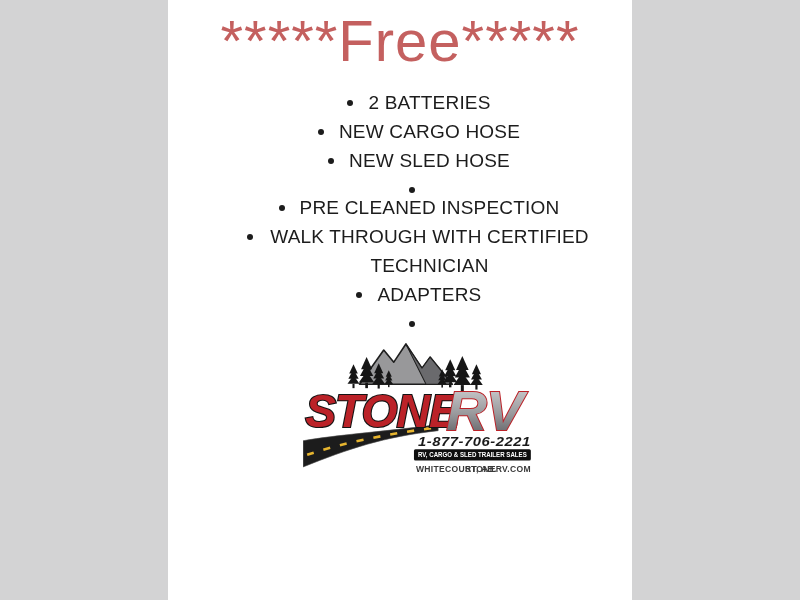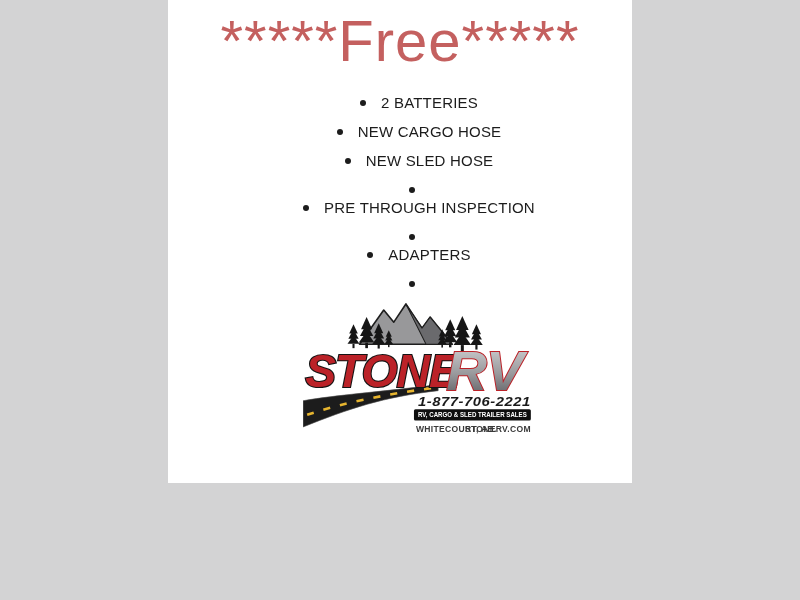--- a/index.html
+++ b/index.html
@@ -6,21 +6,21 @@
     margin: 0;
     padding: 0;
     width: 800px;
     height: 600px;
     overflow: hidden;
     background: var(--canvas-bg, #d3d3d4);
     font-family: "Liberation Sans", sans-serif;
   }
   .paper {
     width: 464px;
-    height: 483px;
+    height: 600px;
     margin: 0 auto;
     background: var(--paper, #ffffff);
   }
   .flyer-title {
     margin: 0;
     padding-top: 8px;
     text-align: center;
     font-size: 58px;
     line-height: 66px;
     font-weight: 400;
@@ -30,21 +30,21 @@
   }
   .free-list {
     margin-top: 14px;
     padding-left: 38px; 
     color: var(--ink, #1c1c1c);
   }
   .li-row {
     display: flex;
     justify-content: center;
     align-items: flex-start;
-    font-size: 15px;
+    font-size: 19px;
     line-height: 29px;
     letter-spacing: 0.2px;
   }
   .bullet {
     flex: 0 0 auto;
     width: 6px;
     height: 6px;
     border-radius: 50%;
     background: #1c1c1c;
     margin-top: 12px;
@@ -112,24 +112,25 @@
     </div>
     <div class="li-row">
       <span class="bullet"></span>
       <span class="li-text">NEW SLED HOSE</span>
     </div>
     <div class="li-row">
       <span class="bullet"></span>
     </div>
     <div class="li-row">
       <span class="bullet"></span>
-      <span class="li-text">PRE THROUGH INSPECTION</span>
+      <span class="li-text">PRE CLEANED INSPECTION</span>
     </div>
     <div class="li-row wrap">
       <span class="bullet"></span>
+      <span class="li-text">WALK THROUGH WITH CERTIFIED TECHNICIAN</span>
     </div>
     <div class="li-row">
       <span class="bullet"></span>
       <span class="li-text">ADAPTERS</span>
     </div>
     <div class="li-row">
       <span class="bullet"></span>
     </div>
   </div>
 

